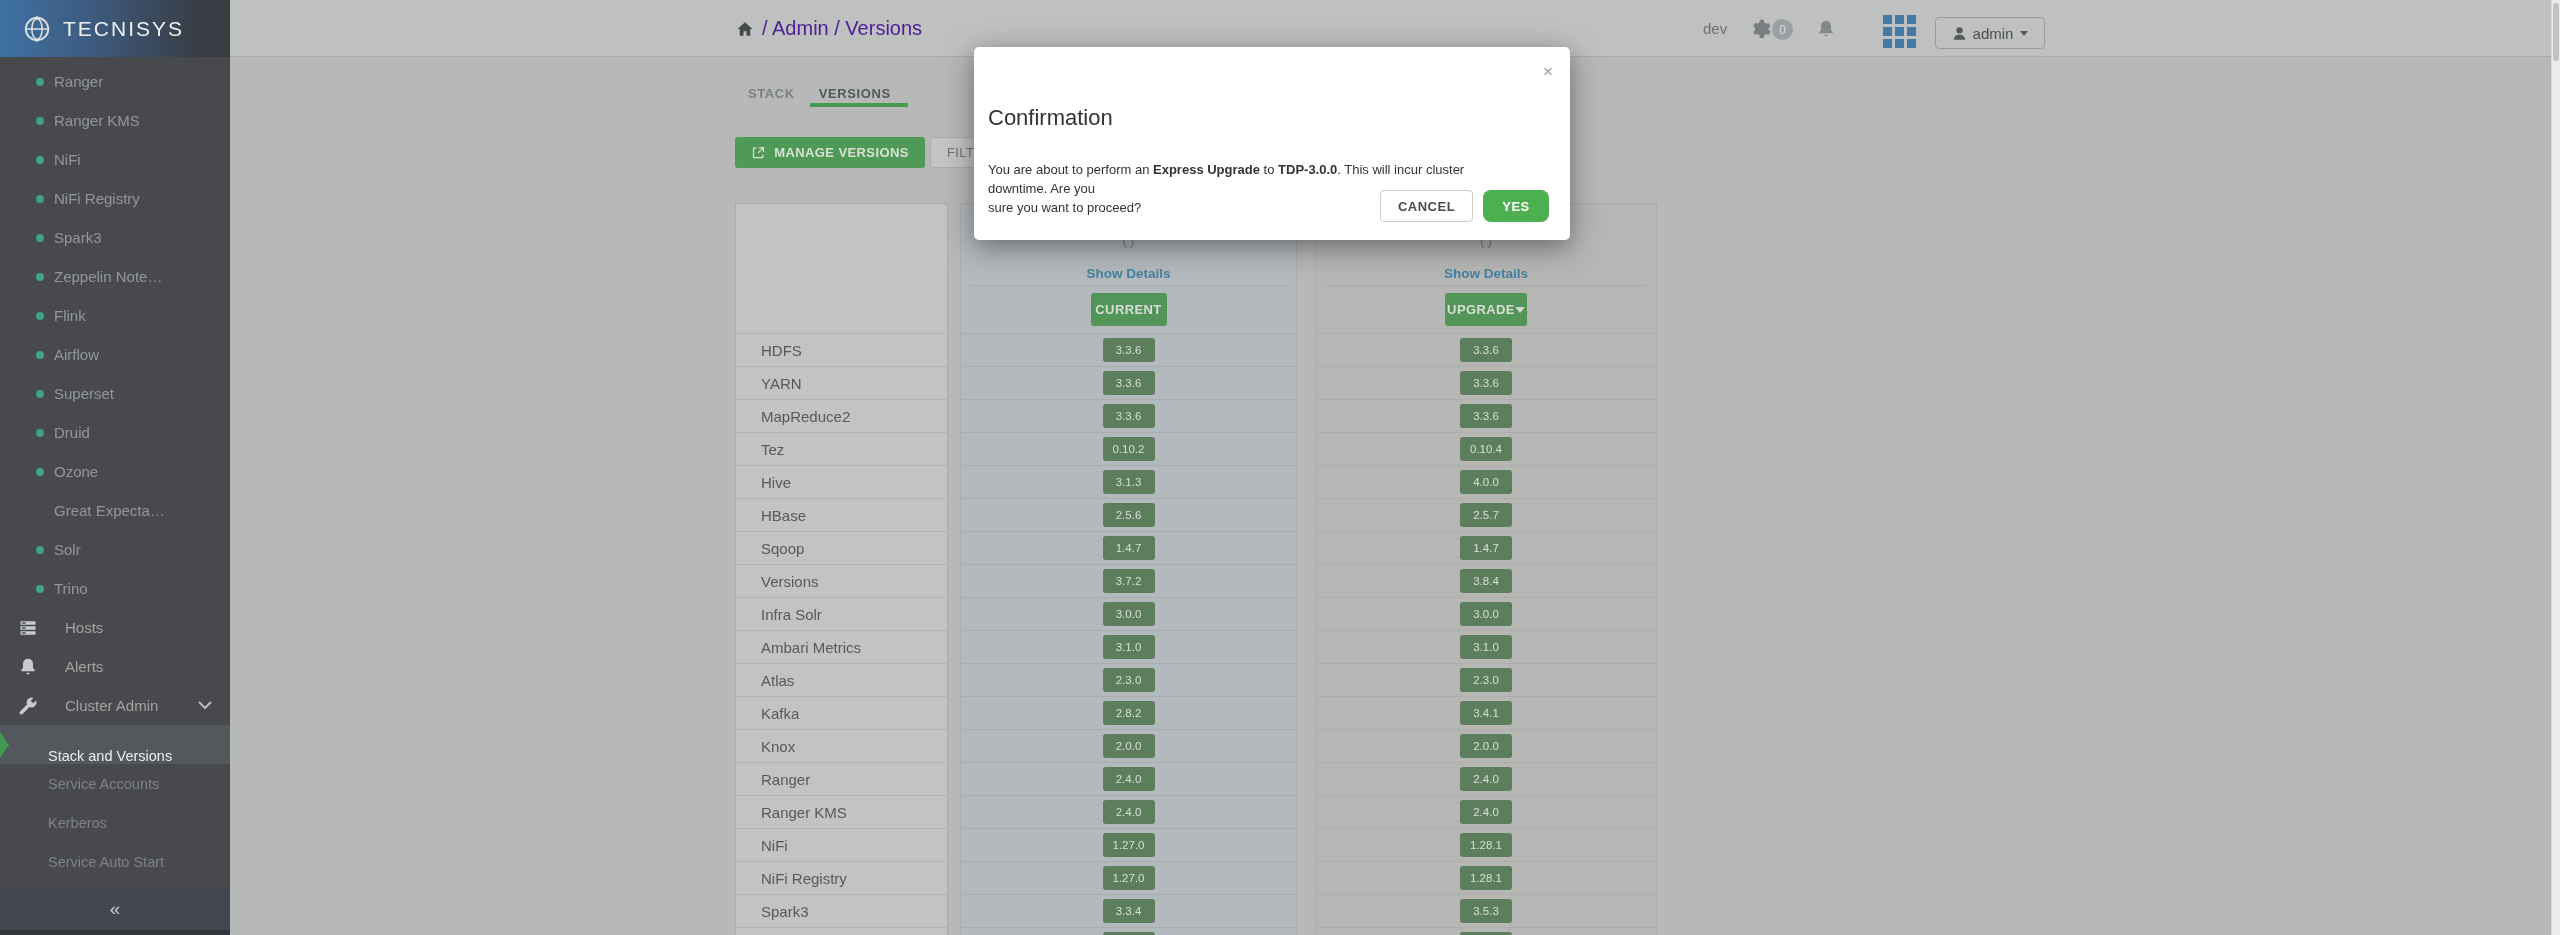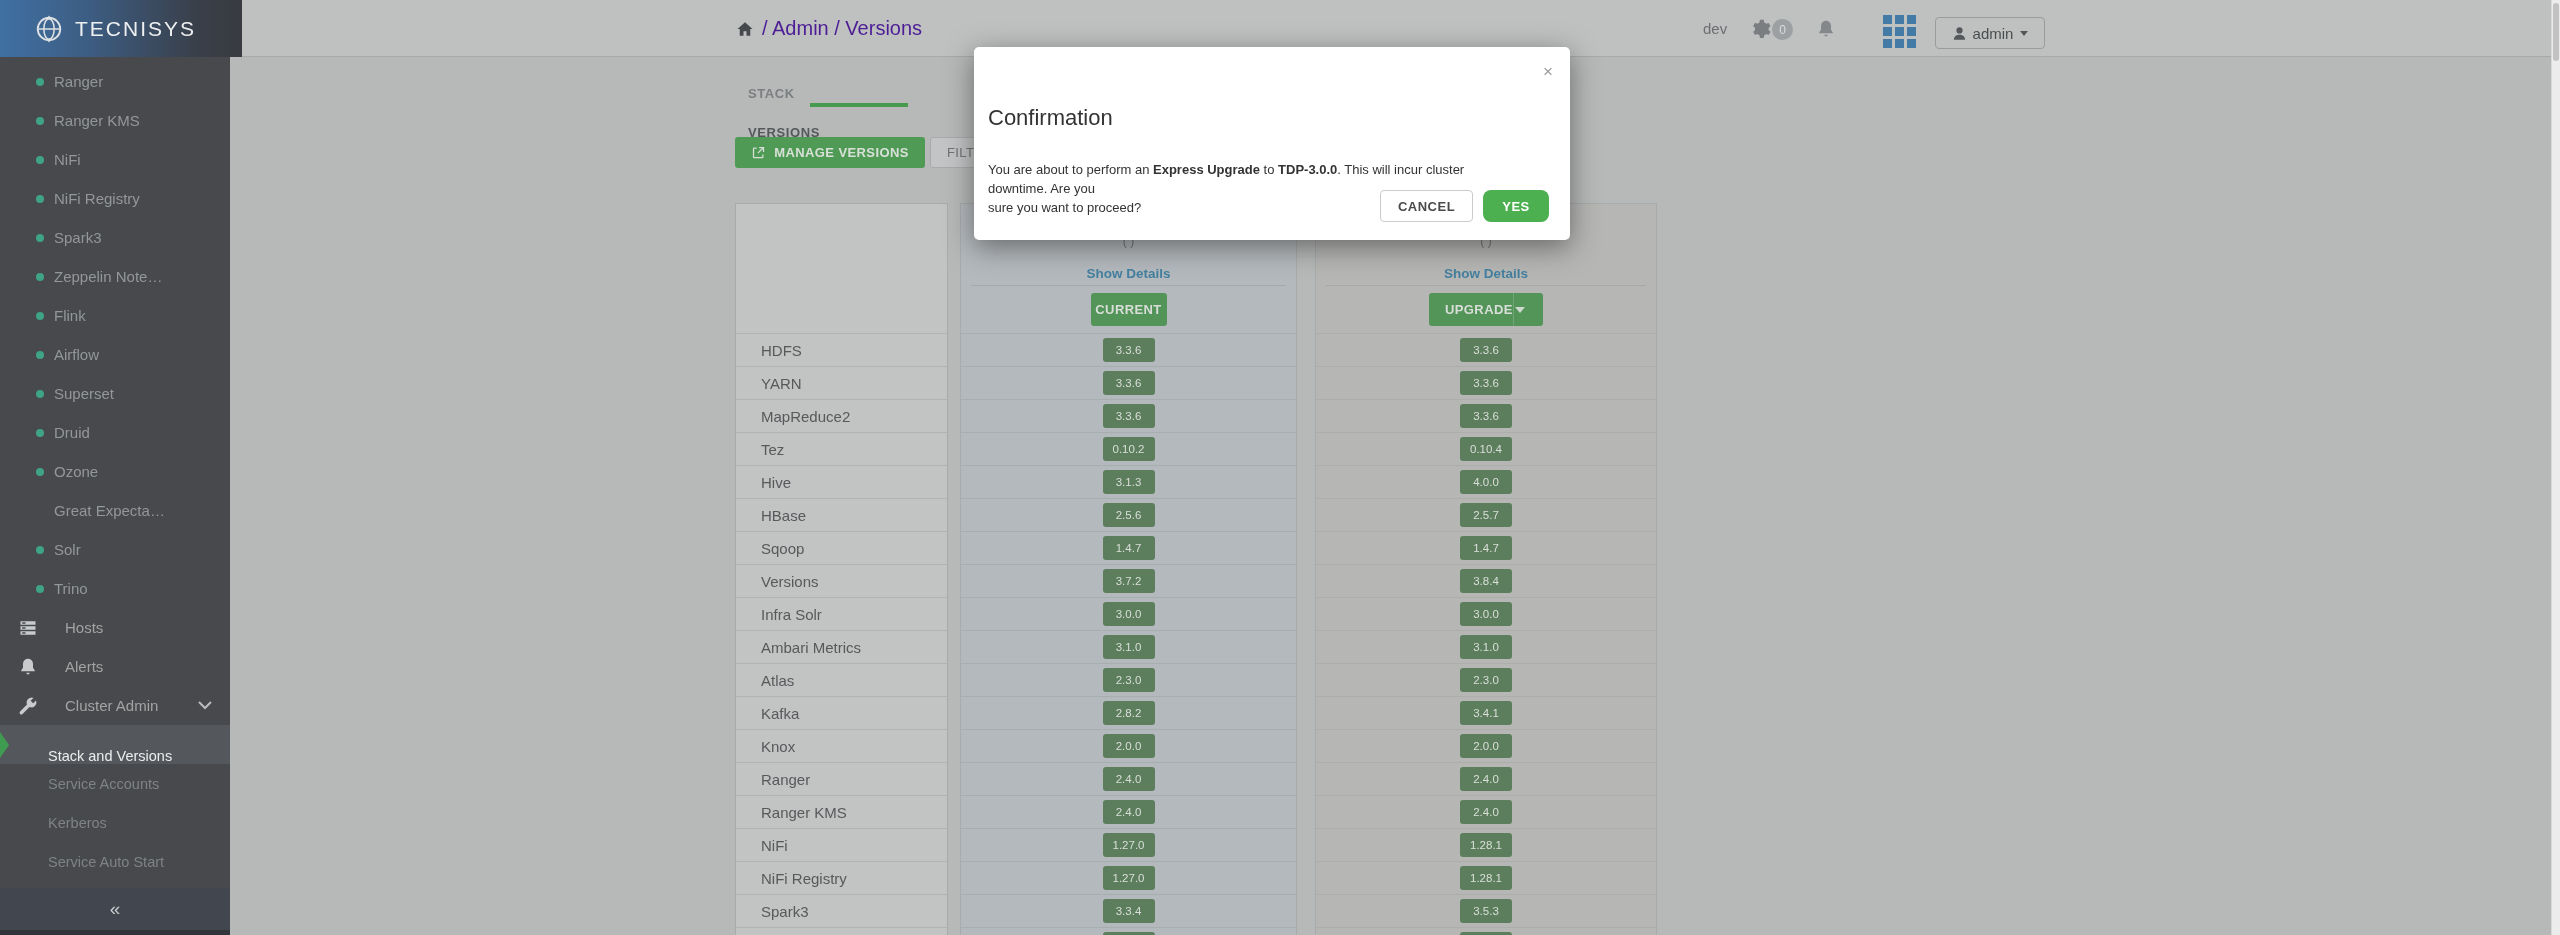--- a/index.html
+++ b/index.html
@@ -4,21 +4,21 @@
 <style>
   html,body{margin:0;padding:0;background:#9a9a9a;}
   .app{position:relative;width:2560px;height:935px;overflow:hidden;
        background:#b7b8b8;font-family:"Liberation Sans",sans-serif;
        -webkit-font-smoothing:antialiased;}
 
   
   .sidebar{position:absolute;left:0;top:0;width:230px;height:935px;background:#47494c;z-index:10;}
   .sidebar-header{position:absolute;left:0;top:0;width:230px;height:57px;
     background:linear-gradient(90deg,#3f70a2 0%,#3d5e84 35%,#393f49 82%,#383b40 100%);
-    display:flex;align-items:center;padding-left:12px;}
+    display:flex;align-items:center;}
   .brand-logo{margin-left:22px;width:30px;height:30px;flex:0 0 auto;}
   .brand-text{margin-left:11px;color:#edeff0;font-size:21px;letter-spacing:2px;}
   .side-list{position:absolute;left:0;top:62px;width:230px;}
   .side-item{height:39px;display:flex;align-items:center;cursor:pointer;}
   .dot{width:8px;height:8px;border-radius:50%;background:#3fa386;margin-left:36px;flex:0 0 auto;}
   .dot.nodot{background:transparent;}
   .side-label{margin-left:10px;color:#94979a;font-size:15px;}
   .side-item.bright .side-label{color:#a3a3a3;margin-left:27px;}
   .side-icon{width:20px;height:20px;margin-left:18px;flex:0 0 auto;fill:#c8cacc;}
   .chev{position:absolute;right:18px;width:14px;height:9px;fill:none;stroke:#b9bbbd;stroke-width:2;}
@@ -51,21 +51,21 @@
   .grid-icon i{background:#447ba6;display:block;}
   .user-btn{position:absolute;left:1935px;top:17px;width:110px;height:32px;border:1px solid #999c9e;
     border-radius:4px;box-sizing:border-box;display:flex;align-items:center;justify-content:center;
     z-index:11;cursor:pointer;}
   .person-icon{width:15px;height:15px;fill:#54585b;}
   .user-label{margin-left:6px;color:#4a4e50;font-size:15px;}
   .caret-down{margin-left:7px;width:0;height:0;border-left:4px solid transparent;
     border-right:4px solid transparent;border-top:5px solid #54585b;}
 
   
-  .tabs{position:absolute;left:748px;top:86px;display:flex;gap:24px;z-index:5;flex-direction:column;}
+  .tabs{position:absolute;left:748px;top:86px;display:flex;gap:24px;z-index:5;}
   .tab{font-size:13px;font-weight:bold;letter-spacing:.6px;color:#7c7f82;cursor:pointer;}
   .tab.active{color:#54585a;}
   .tab-underline{position:absolute;left:810px;top:103px;width:98px;height:4px;background:#459a4e;z-index:5;}
   .btn{display:flex;align-items:center;justify-content:center;border-radius:3px;box-sizing:border-box;cursor:pointer;}
   .manage-btn{position:absolute;left:735px;top:137px;width:190px;height:31px;background:#4f9a54;z-index:5;}
   .manage-btn span{color:#d9e0d9;font-size:13px;font-weight:bold;letter-spacing:.4px;margin-left:8px;}
   .ext-icon{width:15px;height:15px;fill:none;stroke:#d9e0d9;stroke-width:2;}
   .filter-btn{position:absolute;left:930px;top:137px;width:80px;height:31px;background:#c2c4c5;
     border:1px solid #a8abad;z-index:5;justify-content:flex-start;padding-left:16px;}
   .filter-btn span{color:#6f7274;font-size:13px;letter-spacing:.4px;}
@@ -77,21 +77,21 @@
   .panel-upgrade{left:1315px;width:342px;background:#b6b6b5;}
   .panel-head{position:relative;height:129px;}
   .clipped-text{position:absolute;left:0;right:0;top:30px;text-align:center;
     color:#6e7173;font-size:12px;}
   .show-details{position:absolute;left:0;right:0;top:62px;text-align:center;
     color:#44809f;font-size:13.5px;font-weight:bold;cursor:pointer;}
   .head-divider{position:absolute;left:10px;right:10px;top:81px;height:1px;background:#a4a9ac;}
   .col-btn{position:absolute;top:89px;left:50%;transform:translateX(-50%);height:33px;
     background:#539459;color:#d8ded8;font-size:13px;font-weight:bold;letter-spacing:.4px;}
   .current-btn{width:76px;}
-  .upgrade-btn{width:114px;padding:16px;}
+  .upgrade-btn{width:82px;padding:16px;}
   .upgrade-btn .upgrade-label{flex:1;text-align:center;}
   .upgrade-btn .split{width:1px;height:33px;background:#70a675;}
   .upgrade-btn .caret-box{width:26px;display:flex;align-items:center;justify-content:center;}
   .upgrade-btn .caret-box b{width:0;height:0;border-left:5px solid transparent;
     border-right:5px solid transparent;border-top:6px solid #cfd9cf;}
   .trow{height:33px;display:flex;align-items:center;box-sizing:border-box;}
   .panel-names .trow{border-top:1px solid #b1b2b3;padding-left:25px;}
   .panel-current .trow{border-top:1px solid #a8adb0;justify-content:center;}
   .panel-upgrade .trow{border-top:1px solid #adadac;justify-content:center;}
   .service-name{color:#57595b;font-size:15px;}

